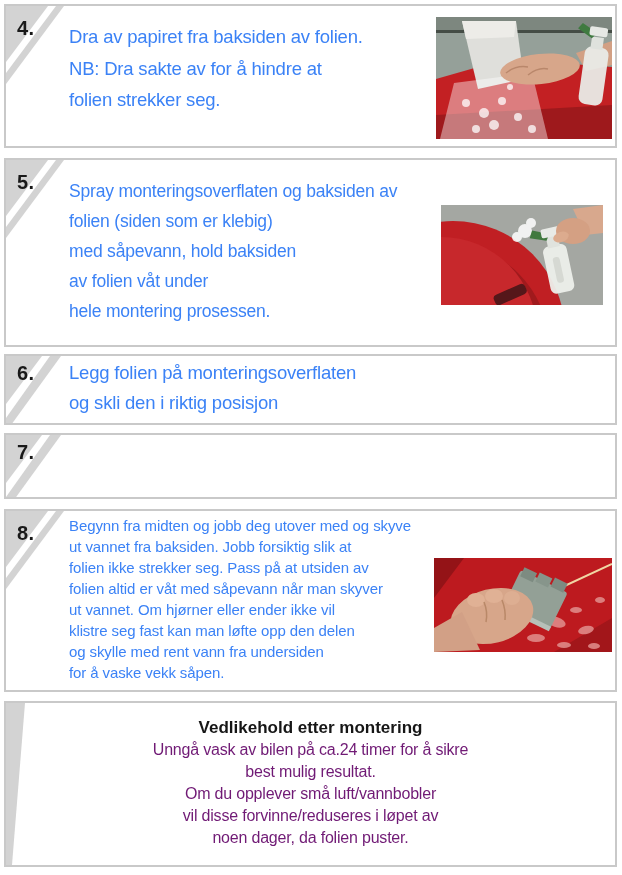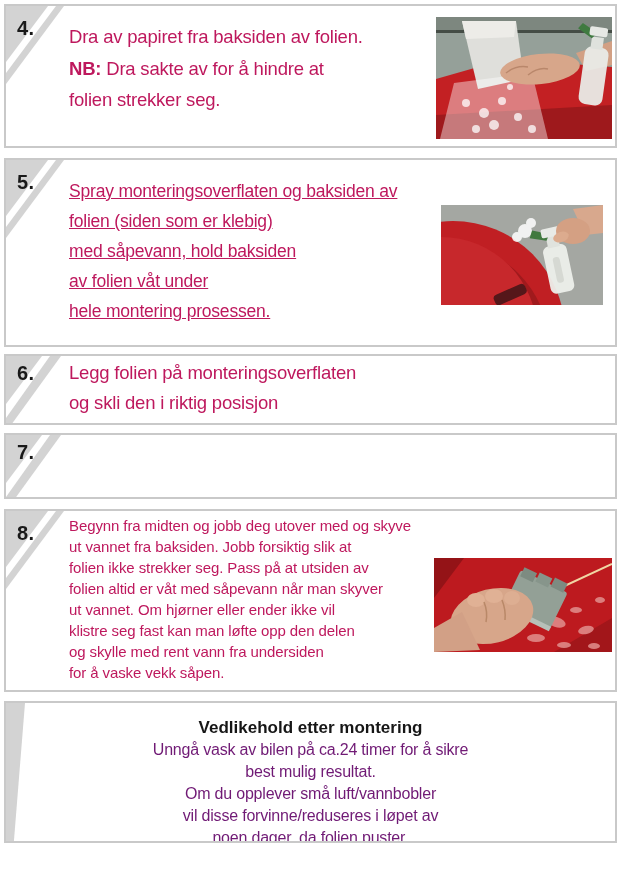--- a/index.html
+++ b/index.html
@@ -18,44 +18,44 @@
     background:#ffffff;
     border:2px solid #c9c9c9;
     box-sizing:border-box;
     overflow:hidden;
   }
   .box-4{top:4px;height:144px;}
   .box-5{top:158px;height:189px;}
   .box-6{top:354px;height:71px;}
   .box-7{top:433px;height:66px;}
   .box-8{top:509px;height:183px;}
-  .box-9{top:701px;height:142px;}
+  .box-9{top:701px;height:166px;}
   .corner{
     position:absolute;left:0;top:0;pointer-events:none;
   }
   .step-number{
     position:absolute;
     left:11px;top:11px;
     font-size:20px;font-weight:700;color:#191919;
     letter-spacing:0.5px;
   }
   .box-6 .step-number,.box-7 .step-number{top:6px;}
   .step-text{
     position:absolute;
     left:63px;
     white-space:pre-line;
-    color:#be185d;
+    color:#3b82f6;
     letter-spacing:-0.2px;
   }
   .box-4 .step-text{top:15px;font-size:18.5px;line-height:31.5px;}
-  .box-5 .step-text{top:16px;font-size:17.5px;line-height:30px;text-decoration:underline;}
+  .box-5 .step-text{top:16px;font-size:17.5px;line-height:30px;}
   .box-6 .step-text{top:2px;font-size:18.5px;line-height:30px;}
   .box-7 .step-text{top:2px;font-size:18.5px;line-height:29px;}
   .box-8 .step-text{top:4px;font-size:15px;line-height:21px;letter-spacing:-0.1px;}
-  .step-text strong{font-weight:700;}
+  .step-text strong{font-weight:400;}
   .photo{
     position:absolute;
     line-height:0;
   }
   .photo-4{left:430px;top:11px;}
   .photo-5{left:435px;top:45px;}
   .photo-8{left:428px;top:47px;}
   .maint-wrap{
     position:absolute;left:0;top:14px;width:100%;
     text-align:center;

